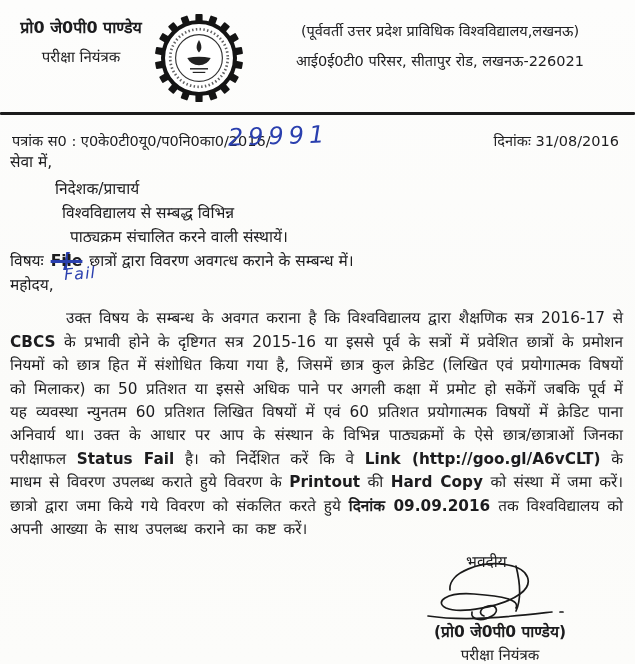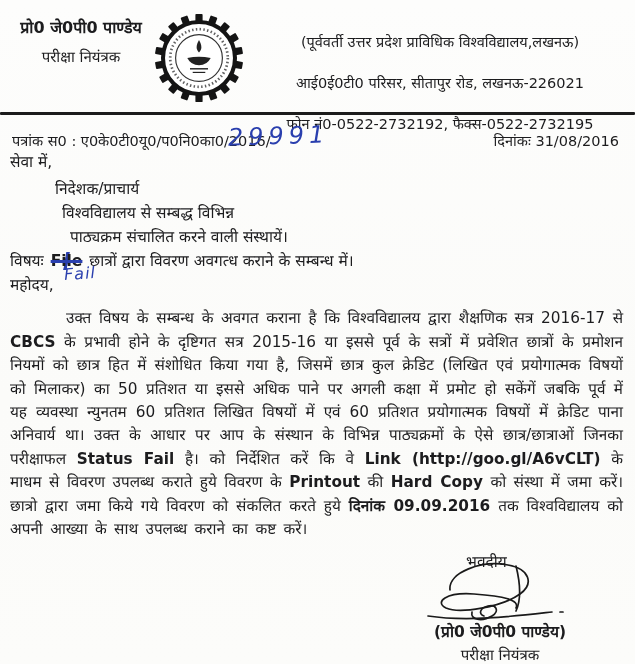--- a/index.html
+++ b/index.html
@@ -21,21 +21,21 @@
     text-align:center;line-height:1.5;
   }
   .officer-name{font-weight:700;font-size:16px;white-space:nowrap;}
   .officer-title{font-size:15px;margin-top:6px;}
   .seal{position:absolute;left:154px;top:10px;width:90px;height:96px;}
   .univ-block{
     position:absolute;left:248px;top:12px;width:384px;
     text-align:center;
   }
   .univ-name{font-weight:700;font-size:15.5px;line-height:1.35;}
-  .univ-sub{font-size:14.5px;margin-top:20px;line-height:1.45;}
+  .univ-sub{font-size:14.5px;margin-top:9px;line-height:1.45;}
   .rule{
     position:absolute;left:0;top:112px;width:635px;height:3px;
     background:#1c1c1c;border-radius:1px;
   }
   
   .ref-line{position:absolute;left:12px;top:126px;width:611px;height:30px;font-size:14.5px;}
   .ref-label{position:absolute;left:0;top:4px;white-space:nowrap;}
   .ref-number{
     position:absolute;left:216px;top:-4px;
     color:#2a3fae;font-size:24px;font-style:italic;
@@ -151,21 +151,20 @@
     <circle cx="50" cy="50" r="26" fill="none" stroke="#333" stroke-width="1.3"></circle>
     <path d="M50 30 C46.5 36 46.5 40.5 50 44 C53.5 40.5 53.5 36 50 30 Z" fill="#222"></path>
     <path d="M37 50 Q50 47 63 50 Q59 58 50 58 Q41 58 37 50 Z" fill="#222"></path>
     <line x1="40" y1="62" x2="60" y2="62" stroke="#222" stroke-width="1.6"></line>
     <line x1="43" y1="66" x2="57" y2="66" stroke="#222" stroke-width="1.3"></line>
   </svg>
 
   <div class="univ-block">
     <div class="univ-sub">(पूर्ववर्ती उत्तर प्रदेश प्राविधिक विश्वविद्यालय,लखनऊ)</div>
     <div class="univ-sub">आई0ई0टी0 परिसर, सीतापुर रोड, लखनऊ-226021</div>
-    <div class="univ-sub">फोन नं0-0522-2732192, फैक्स-0522-2732195</div>
   </div>
 
   <div class="rule"></div>
 
   <div class="ref-line">
     <span class="ref-label">पत्रांक स0 : ए0के0टी0यू0/प0नि0का0/2016/</span>
     <span class="ref-number">29991</span>
     <span class="date-block">
       <span>दिनांकः</span>
       <span>31/08/2016</span>

